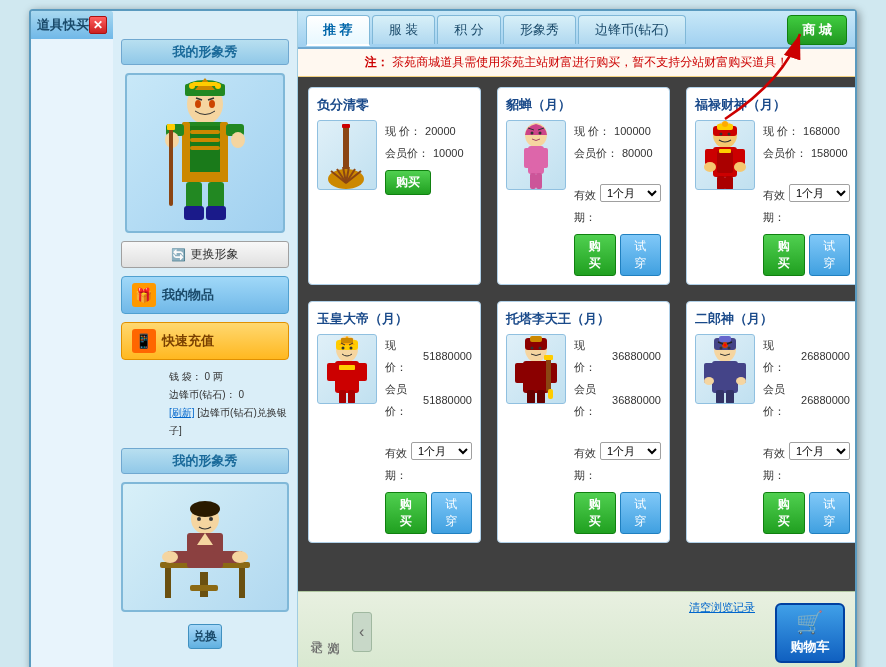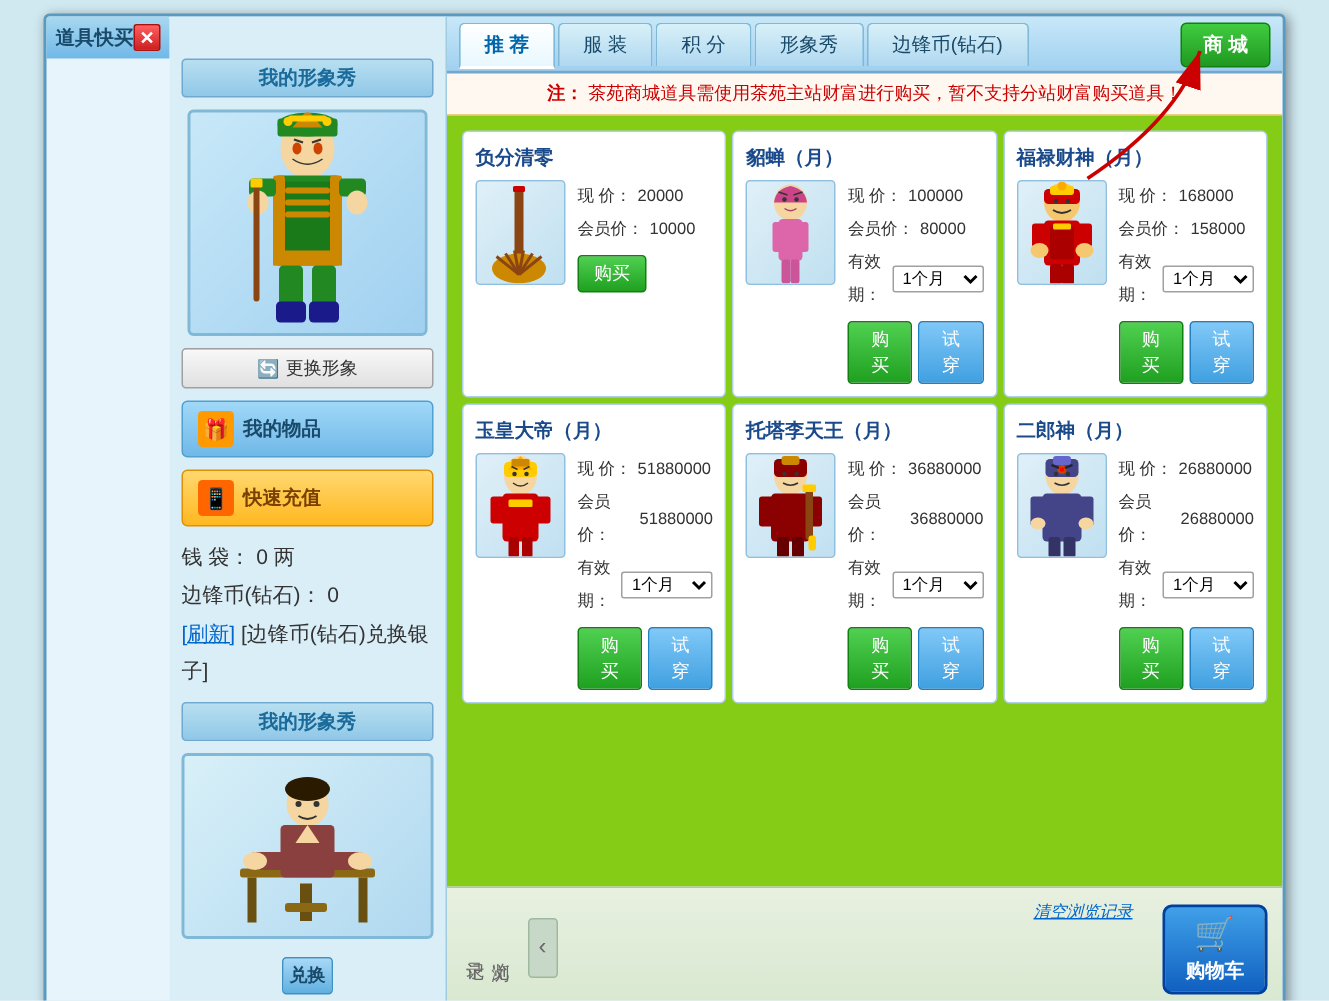--- a/index.html
+++ b/index.html
@@ -128,23 +128,24 @@
       border: 1px solid #e09000;
       border-radius: 4px;
       padding: 6px 10px;
       cursor: pointer;
       font-size: 13px;
       color: #7a4000;
       font-weight: bold;
       width: 100%;
     }
     .wallet-info {
-      font-size: 14px;
+      font-size: 10px;
       color: #333;
       line-height: 1.8;
+      margin-left: 48px;
     }
     .wallet-info .refresh-link {
       color: #0066cc;
       text-decoration: underline;
       cursor: pointer;
     }
     .game-costume-section {
       background: linear-gradient(to bottom, #b8dff0, #90c8e8);
       border: 1px solid #70a8d0;
       border-radius: 3px;
@@ -231,24 +232,24 @@
       flex-shrink: 0;
     }
     .notice-bar span.highlight {
       color: #cc0000;
       font-weight: bold;
     }
     .products-area {
       flex: 1;
       overflow-y: auto;
       padding: 10px;
-      background: #84cc16;
+      background: #404040;
       display: grid;
       grid-template-columns: repeat(3, 1fr);
-      gap: 4px;
+      gap: 16px;
       align-content: start;
     }
     .product-card {
       background: white;
       border: 1px solid #b0d0e8;
       border-radius: 4px;
       padding: 8px;
     }
     .product-title {
       font-size: 13px;
@@ -279,22 +280,23 @@
       line-height: 2;
       color: #333;
     }
     .product-info .price-row {
       display: flex;
       align-items: center;
       gap: 4px;
     }
     .product-info .period-row {
       display: flex;
-      align-items: center;
+      align-items: flex-start;
       gap: 4px;
+      margin-top: 20px;
     }
     .period-select {
       border: 1px solid #a0a0a0;
       border-radius: 2px;
       font-size: 11px;
       padding: 1px 2px;
       background: white;
     }
     .product-btns {
       display: flex;
@@ -302,21 +304,21 @@
       margin-top: 6px;
     }
     .btn-buy {
       background: linear-gradient(to bottom, #50d050, #20a020);
       border: 1px solid #108010;
       border-radius: 3px;
       padding: 3px 10px;
       color: white;
       font-size: 12px;
       cursor: pointer;
-      font-weight: normal;
+      font-weight: bold;
     }
     .btn-try {
       background: linear-gradient(to bottom, #80c8f8, #40a0e0);
       border: 1px solid #2080c0;
       border-radius: 3px;
       padding: 3px 10px;
       color: white;
       font-size: 12px;
       cursor: pointer;
     }
@@ -367,21 +369,20 @@
       margin-left: auto;
     }
     .clear-history-link {
       position: absolute;
       right: 100px;
       top: 8px;
       font-size: 11px;
       color: #0066cc;
       text-decoration: underline;
       cursor: pointer;
-      font-style: italic;
     }
     .cart-btn {
       position: absolute;
       right: 10px;
       bottom: 8px;
       width: 70px;
       height: 60px;
       background: linear-gradient(to bottom, #40a0e8, #1060c0);
       border: 2px solid #0040a0;
       border-radius: 6px;

